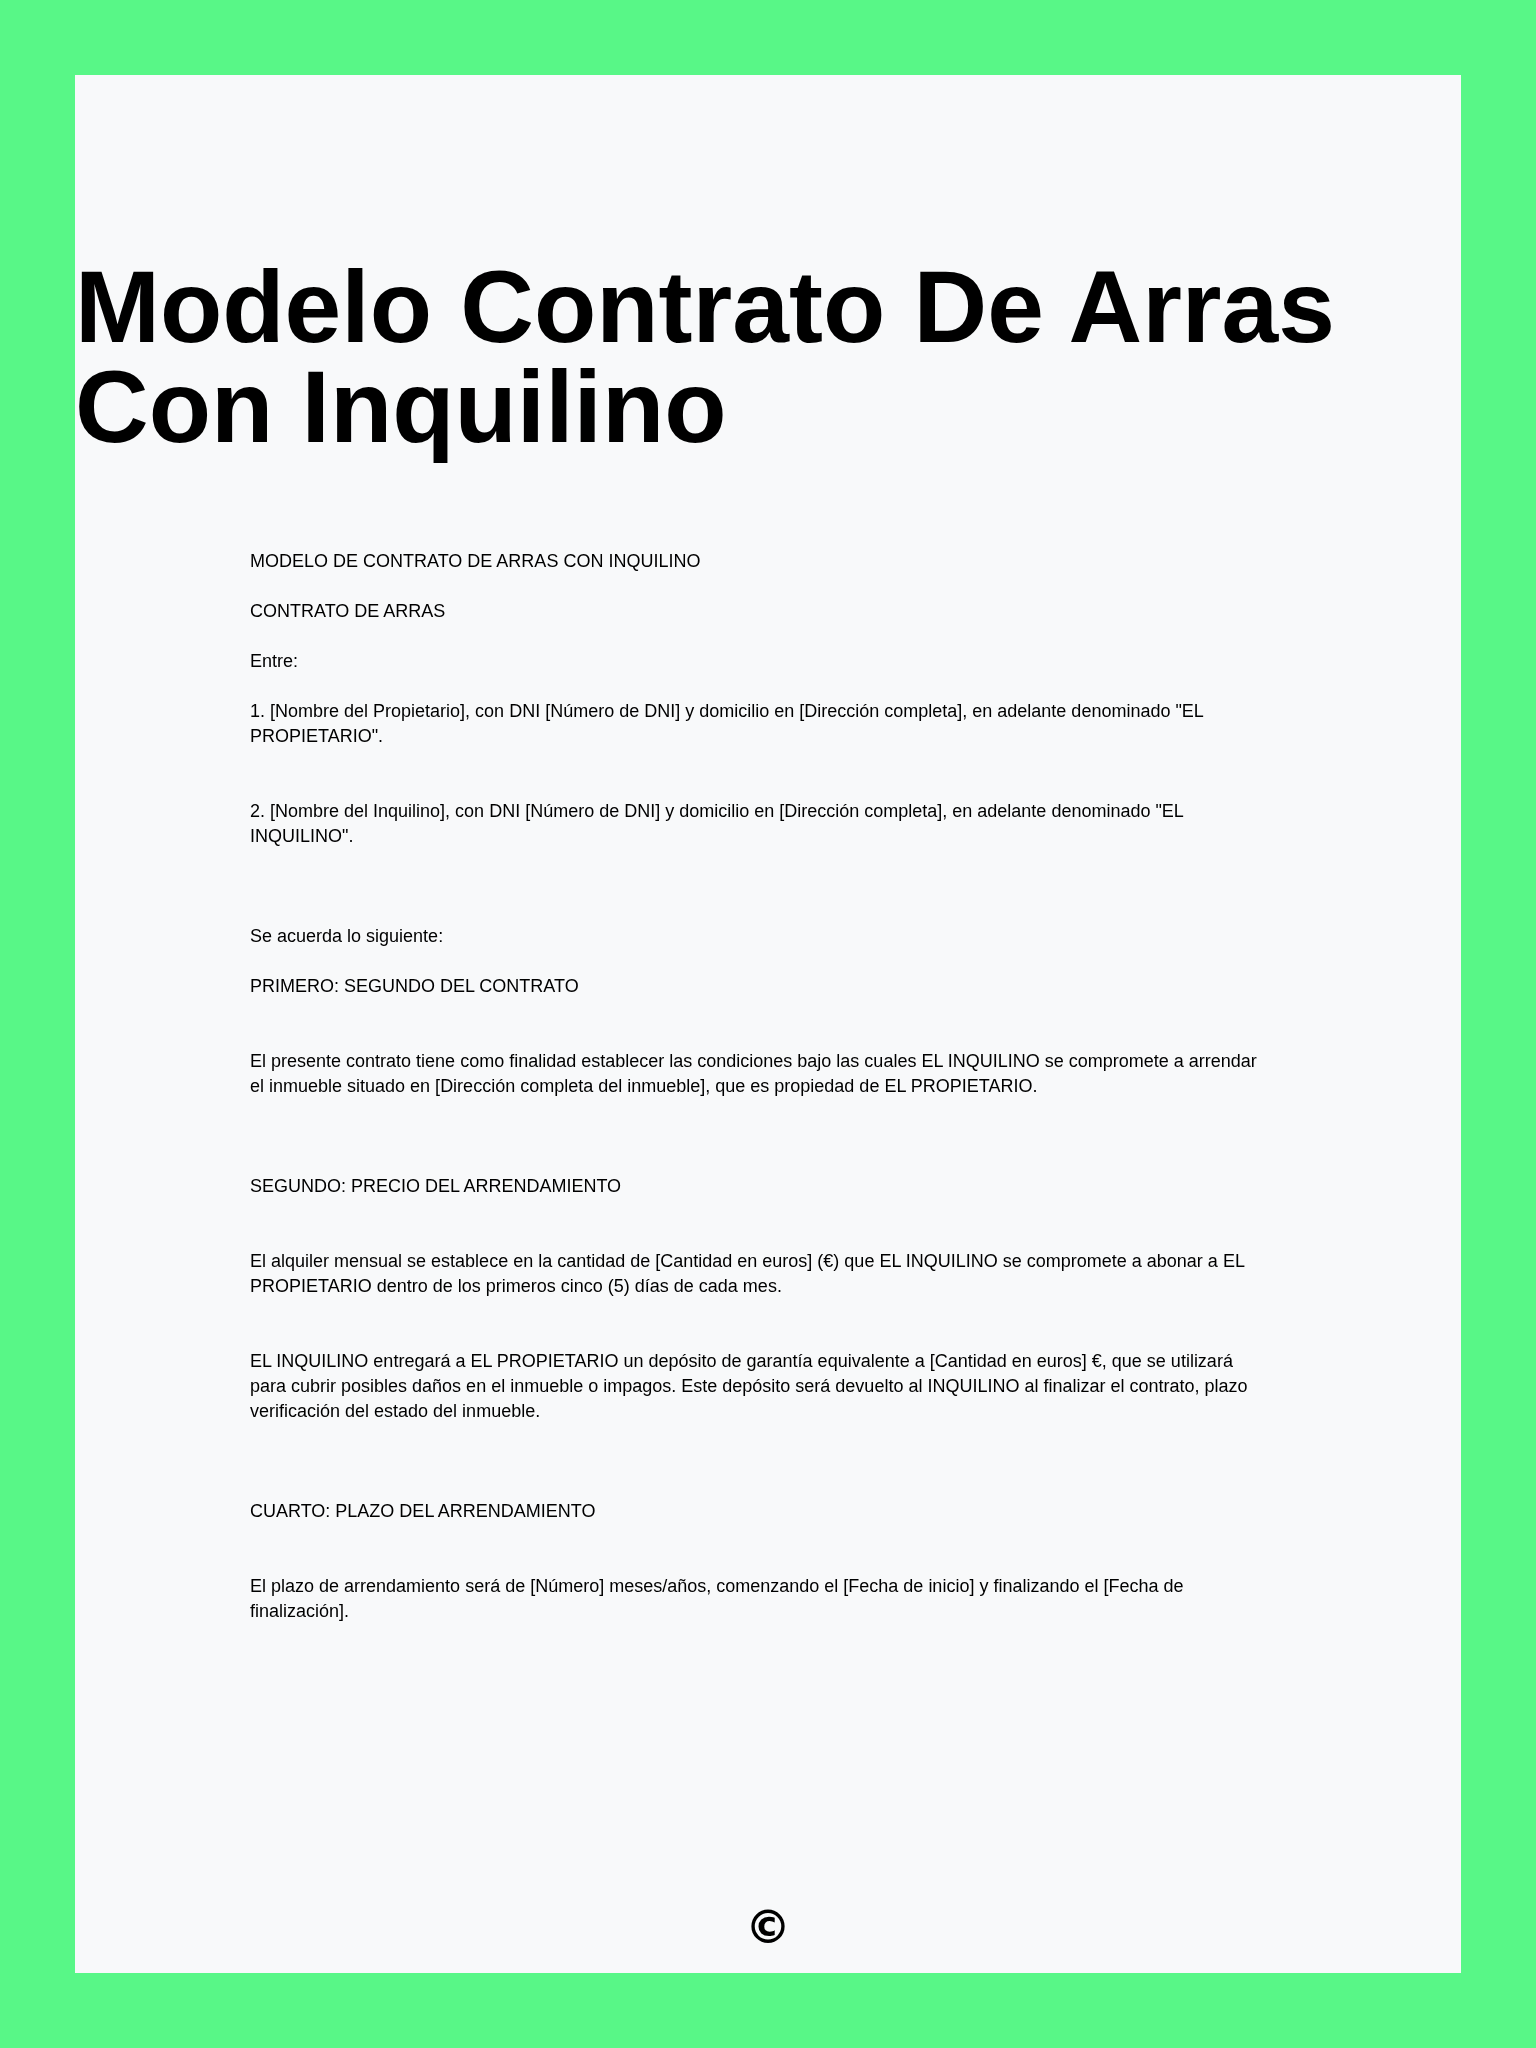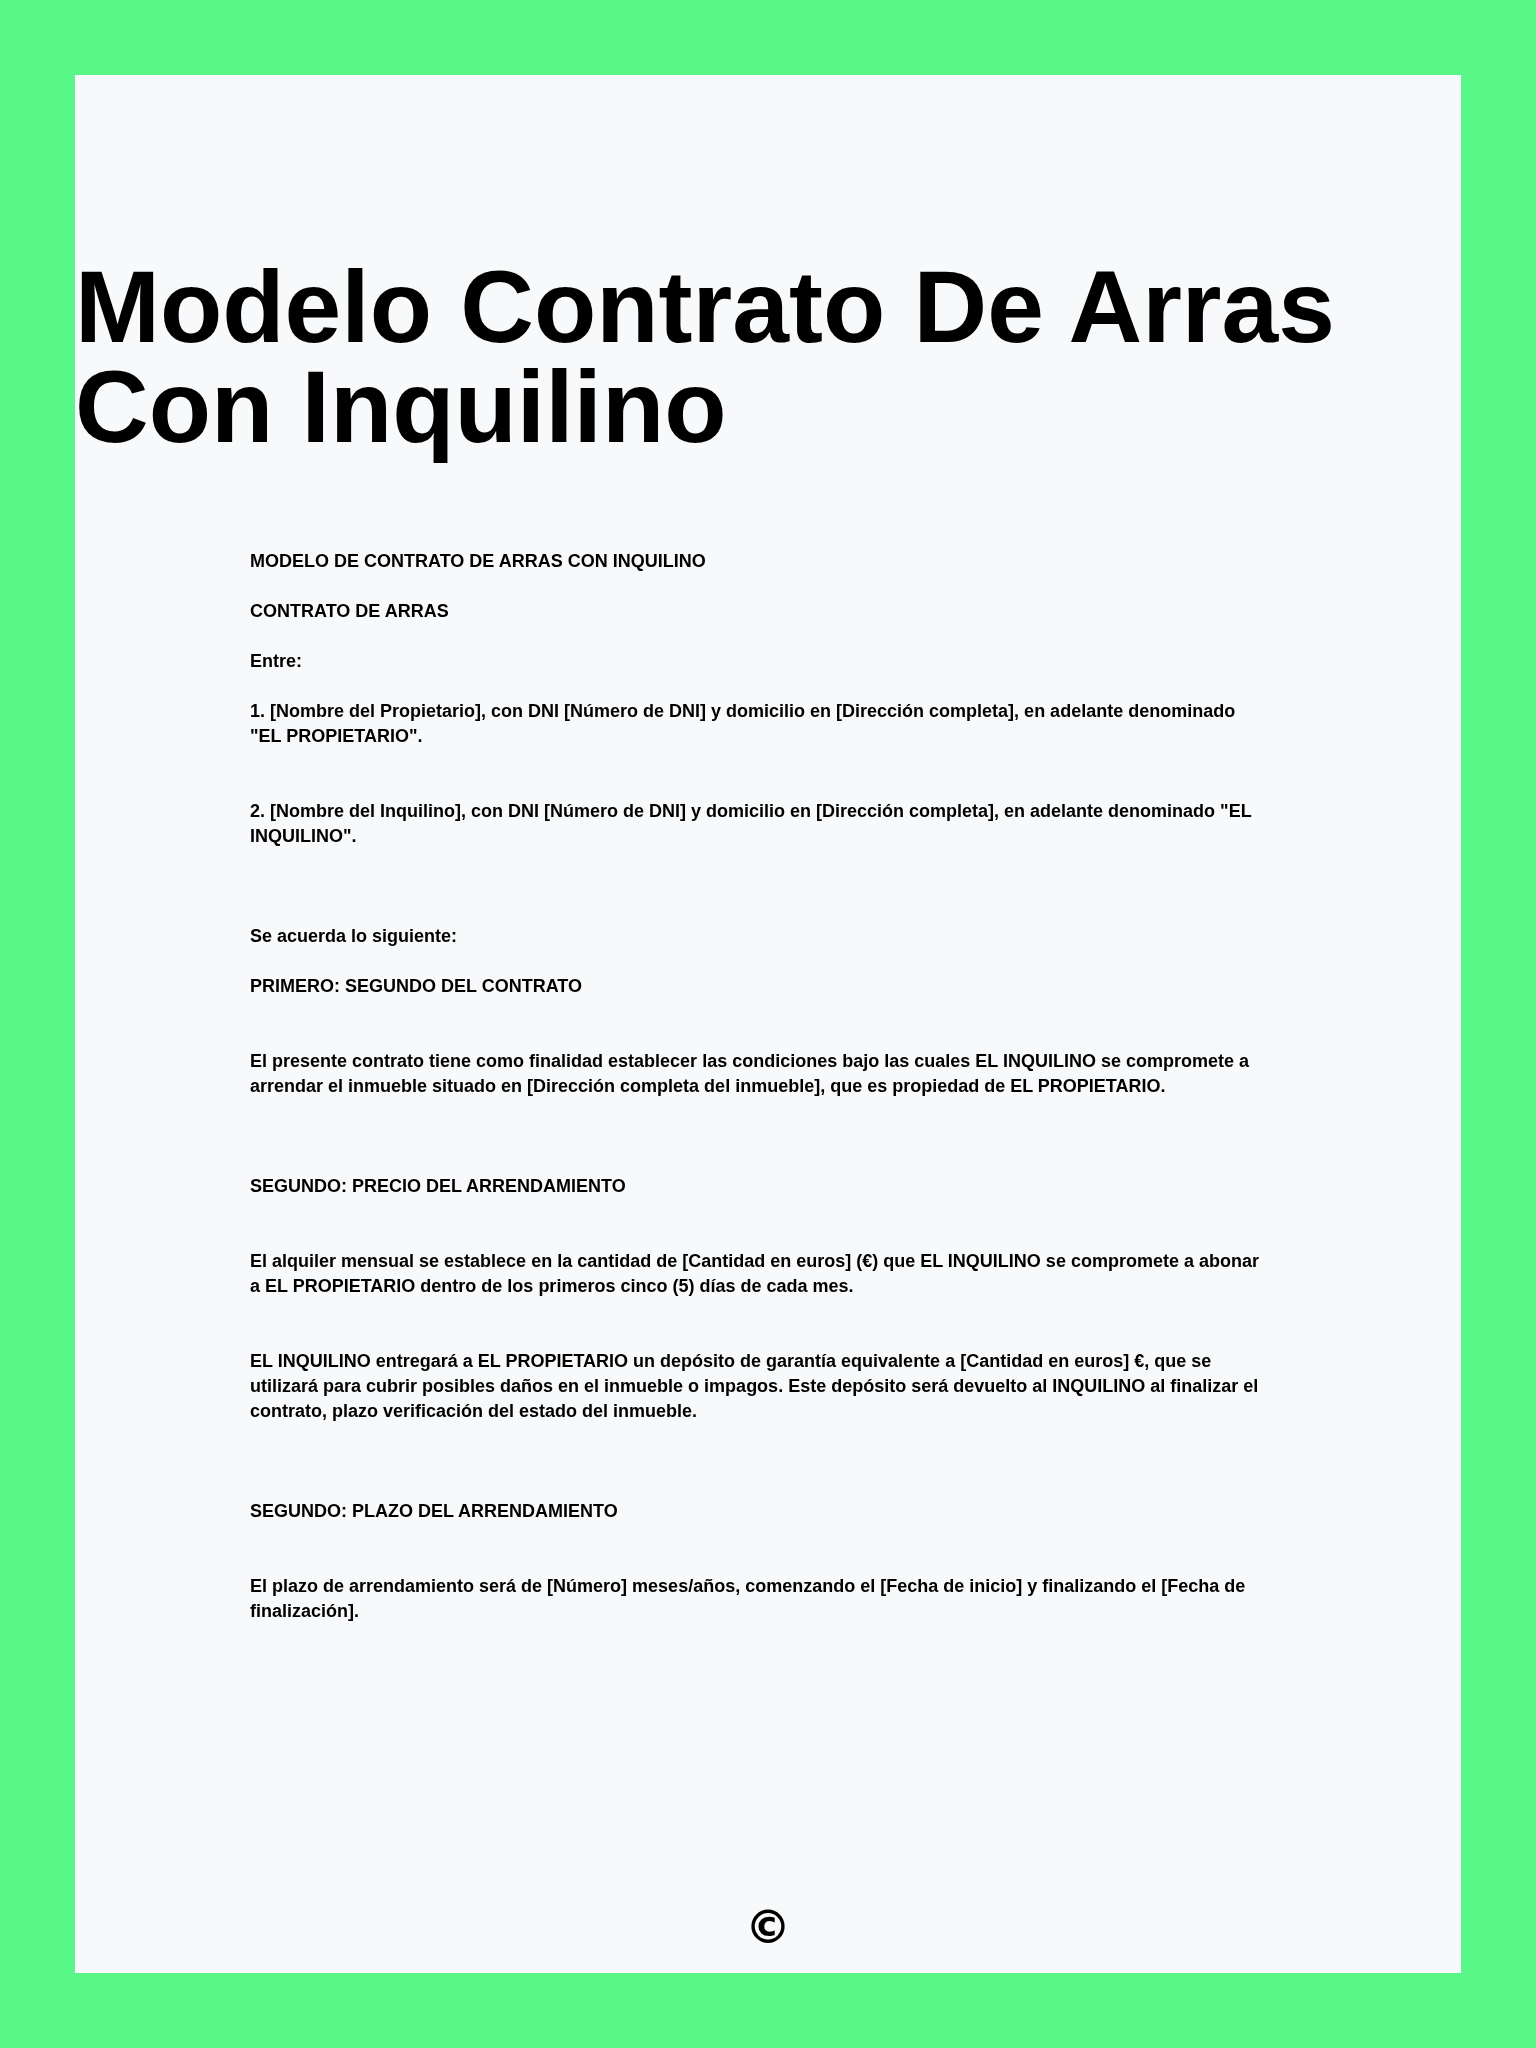--- a/index.html
+++ b/index.html
@@ -36,21 +36,21 @@
       line-height: 100px;
       letter-spacing: 0px;
     }
     .doc-title span { display: block; white-space: nowrap; }
     .doc-body {
       position: absolute;
       left: 175px;
       top: 474px;
       width: 1010px;
       font-family: "Liberation Sans", sans-serif;
-      font-weight: bold;
+      font-weight: normal;
       font-size: 18px;
       line-height: 25px;
     }
     .doc-body p {
       margin: 0;
       padding: 0;
     }
     .g25 { margin-top: 25px !important; }
     .g50 { margin-top: 50px !important; }
     .g75 { margin-top: 75px !important; }
@@ -80,18 +80,18 @@
     <p class="g25">CONTRATO DE ARRAS</p>
     <p class="g25">Entre:</p>
     <p class="g25">1. [Nombre del Propietario], con DNI [Número de DNI] y domicilio en [Dirección completa], en adelante denominado "EL PROPIETARIO".</p>
     <p class="g50">2. [Nombre del Inquilino], con DNI [Número de DNI] y domicilio en [Dirección completa], en adelante denominado "EL INQUILINO".</p>
     <p class="g75">Se acuerda lo siguiente:</p>
     <p class="g25">PRIMERO: SEGUNDO DEL CONTRATO</p>
     <p class="g50">El presente contrato tiene como finalidad establecer las condiciones bajo las cuales EL INQUILINO se compromete a arrendar el inmueble situado en [Dirección completa del inmueble], que es propiedad de EL PROPIETARIO.</p>
     <p class="g75">SEGUNDO: PRECIO DEL ARRENDAMIENTO</p>
     <p class="g50">El alquiler mensual se establece en la cantidad de [Cantidad en euros] (€) que EL INQUILINO se compromete a abonar a EL PROPIETARIO dentro de los primeros cinco (5) días de cada mes.</p>
     <p class="g50">EL INQUILINO entregará a EL PROPIETARIO un depósito de garantía equivalente a [Cantidad en euros] €, que se utilizará para cubrir posibles daños en el inmueble o impagos. Este depósito será devuelto al INQUILINO al finalizar el contrato, plazo verificación del estado del inmueble.</p>
-    <p class="g75">SEGUNDO: PLAZO DEL ARRENDAMIENTO</p>
+    <p class="g75">CUARTO: PLAZO DEL ARRENDAMIENTO</p>
     <p class="g50">El plazo de arrendamiento será de [Número] meses/años, comenzando el [Fecha de inicio] y finalizando el [Fecha de finalización].</p>
   </div>
 
   <div class="copyright">©</div>
 </div>
 
 </body></html>

